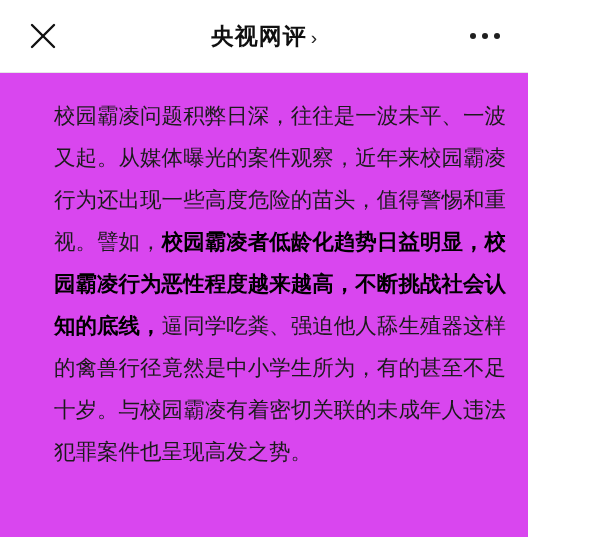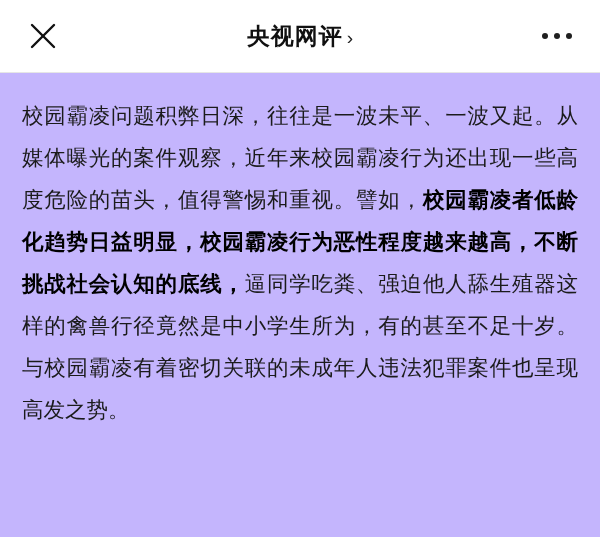--- a/index.html
+++ b/index.html
@@ -9,23 +9,23 @@
   body {
     width: 600px;
     height: 537px;
     background: #ffffff;
     font-family: "Liberation Sans", sans-serif;
     color: #000000;
     overflow: hidden;
   }
   .page {
     position: relative;
-    width: 600px;
+    width: 528px;
     height: 537px;
-    background: #c4b5fd;
+    background: #d946ef;
     box-sizing: border-box;
   }
   
   .header {
     position: relative;
     height: 72px;
     display: flex;
     align-items: center;
     justify-content: center;
     background: #ffffff;
@@ -83,20 +83,21 @@
     background: #1f1f1f;
   }
   .divider {
     height: 1px;
     background: #e6e6e6;
     width: 100%;
   }
   
   .article {
     padding: 22px 22px 0 22px;
+    margin-left: 32px;
   }
   .para {
     font-size: 21.5px;
     line-height: 42px;
     color: #1b1b1b;
     text-align: justify;
     text-justify: inter-ideograph;
     margin: 0;
     word-break: break-all;
   }

